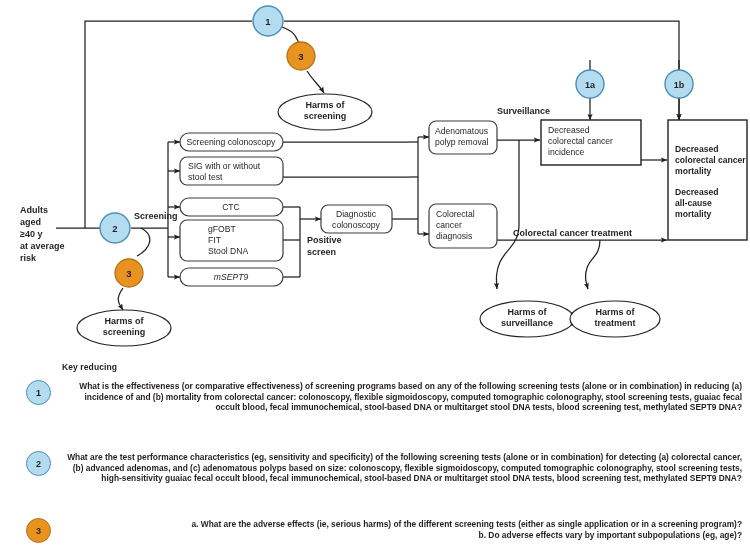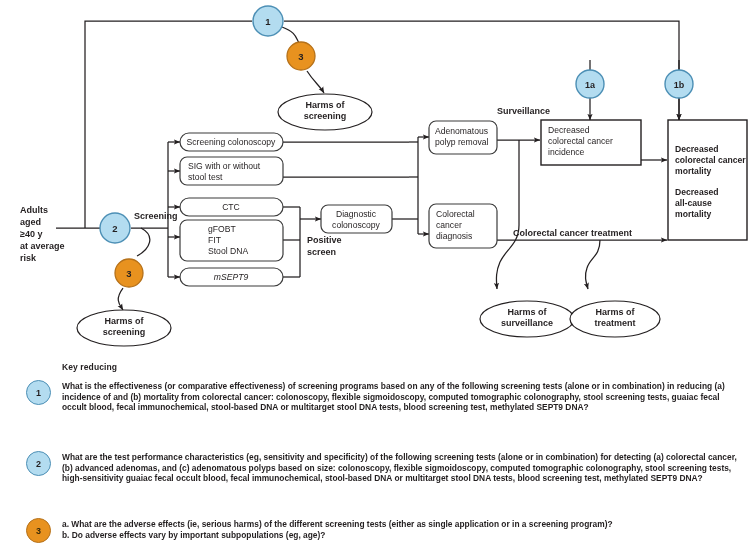--- a/index.html
+++ b/index.html
@@ -12,21 +12,21 @@
   
   #kq{position:absolute;left:0;top:358px;width:750px;height:202px;}
   .kq-head{position:absolute;left:62px;top:4px;font-size:8.5px;font-weight:bold;color:#231f20;letter-spacing:.1px;}
   .kq-row{position:absolute;left:26px;width:716px;}
   .kq-badge{position:absolute;left:0;top:0;width:25px;height:25px;border-radius:50%;
             box-sizing:border-box;font-size:9px;font-weight:bold;
             display:flex;align-items:center;justify-content:center;}
   .kq-badge.blue{background:#b3dcf0;border:1.3px solid #4c8fb5;color:#231f20;}
   .kq-badge.orange{background:#e8921f;border:1.3px solid #b5711a;color:#3a2a08;}
   .kq-text{position:absolute;left:36px;top:1px;width:680px;font-size:8.4px;
-           line-height:10.6px;font-weight:bold;color:#231f20;}
+           line-height:10.6px;font-weight:bold;color:#231f20;text-align:right;}
 </style>
 </head>
 <body>
 
 <div id="frame">
 
   <svg width="750" height="358" viewBox="0 0 750 358">
     <defs>
       <marker id="arw" markerWidth="7" markerHeight="7" refX="6.2" refY="3" orient="auto" markerUnits="userSpaceOnUse">
         <path d="M0,0.4 L6.4,3 L0,5.6 L1.4,3 Z" fill="#231f20"></path>

